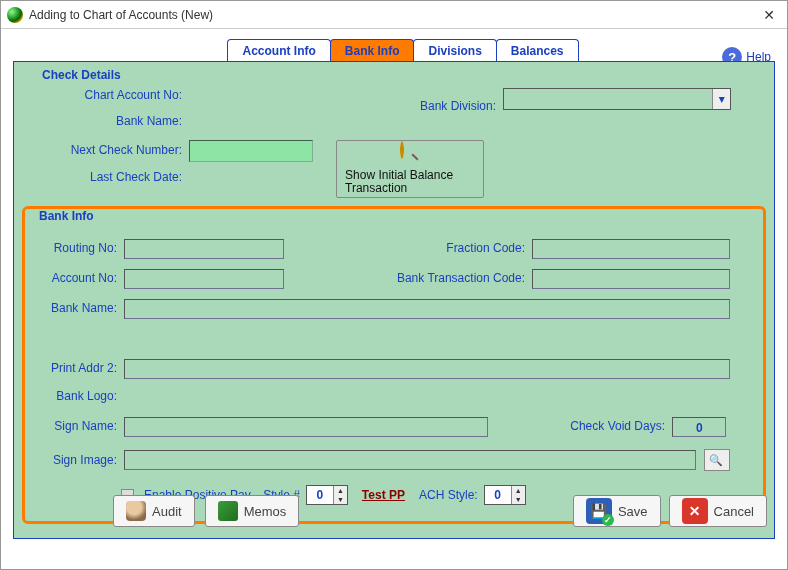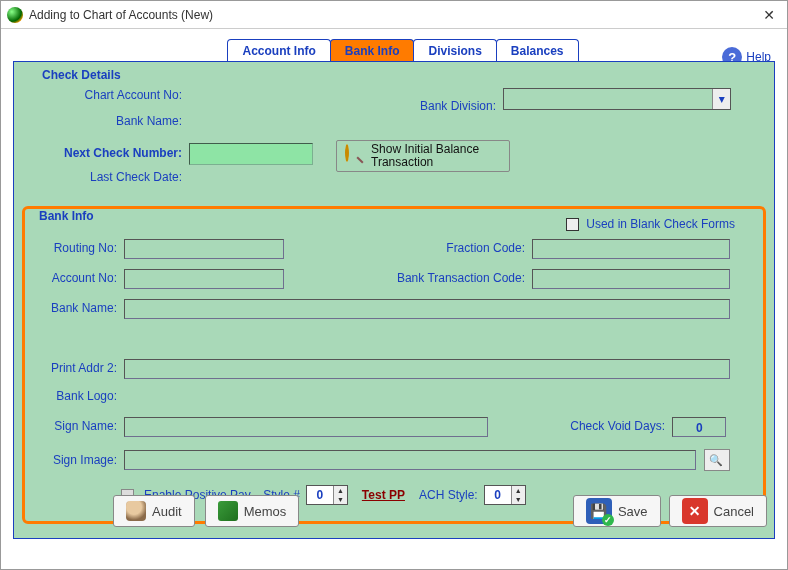--- a/index.html
+++ b/index.html
@@ -33,21 +33,21 @@
   .tab:not(:first-child){margin-left:-1px;}
   .main-pane{margin:0 12px 0 12px;border:1px solid #1a3fbf;background:#a9d9b8;height:478px;position:relative;}
   .check-details{position:absolute;left:18px;top:12px;right:18px;height:128px;}
   .cd-title{position:absolute;left:6px;top:-6px;background:#a9d9b8;padding:0 4px;color:#1a3fbf;font-weight:bold;}
   .cd-row{position:absolute;color:#1a3fbf;}
   .cd-label{text-align:right;display:inline-block;}
   .green-input{display:inline-block;height:22px;background:#8ee4a5;border:1px inset #7bb090;vertical-align:middle;}
   .sunken{display:inline-block;height:20px;border:1px solid #6f6f8f;border-top-color:#555;border-left-color:#555;background:#a9d9b8;vertical-align:middle;}
   .dropdown{display:inline-block;height:22px;border:1px solid #555;background:#a9d9b8;position:relative;}
   .dropdown .arrow{position:absolute;right:0;top:0;bottom:0;width:18px;background:#eee;border-left:1px solid #888;display:flex;align-items:center;justify-content:center;}
-  .show-ib-btn{display:inline-flex;align-items:center;gap:6px;padding:2px 8px;border:1px solid #888;background:#a9d9b8;border-radius:2px;cursor:pointer;}
+  .show-ib-btn{display:inline-flex;align-items:center;gap:6px;padding:2px 8px;border:1px solid #888;background:#a9d9b8;border-radius:2px;cursor:pointer;flex-direction:column;}
   .mag-icon{width:20px;height:20px;position:relative;}
   .mag-icon .lens{width:12px;height:12px;border:2px solid #c88a00;border-radius:50%;background:#cfe;}
   .mag-icon .handle{position:absolute;width:8px;height:2px;background:#855;transform:rotate(45deg);left:11px;top:13px;}
   .bank-info-panel{position:absolute;left:8px;right:8px;top:144px;height:318px;border:3px solid #ff7b00;border-radius:6px;background:#a9d9b8;}
   .bi-title{position:absolute;left:14px;top:0px;color:#1a3fbf;font-weight:bold;}
   .chkbox{display:inline-block;width:13px;height:13px;border:1px solid #333;background:#eee;vertical-align:middle;margin-right:4px;}
   .field-label{color:#1a3fbf;text-align:right;display:inline-block;}
   .spinner{display:inline-flex;align-items:center;border:1px solid #555;height:20px;background:#fff;}
   .spinner .val{width:26px;text-align:center;color:#1a3fbf;font-weight:bold;}
   .spinner .arrows{width:14px;display:flex;flex-direction:column;border-left:1px solid #888;}
@@ -92,40 +92,36 @@
       <div class="cd-row" style="left:344px;top:14px;">
         <span class="cd-label" style="width:120px;">Bank Division:</span>
         <span class="dropdown" style="width:228px;margin-left:4px;">
           <span class="arrow">▾</span>
         </span>
       </div>
       <div class="cd-row" style="left:0;top:40px;">
         <span class="cd-label" style="width:150px;">Bank Name:</span>
       </div>
       <div class="cd-row" style="left:0;top:66px;">
-        <span class="cd-label" style="width:150px;font-weight:bold;">Next Check Number:</span>
+        <span class="cd-label" style="width:150px;">Next Check Number:</span>
         <span class="green-input" style="width:124px;margin-left:4px;"></span>
         <span style="display:inline-block;width:16px;"></span>
         <span class="show-ib-btn">
           <span class="mag-icon"><span class="lens"></span><span class="handle"></span></span>
           <span style="color:#111;line-height:13px;width:130px;display:inline-block;">Show Initial Balance Transaction</span>
         </span>
       </div>
       <div class="cd-row" style="left:0;top:96px;">
         <span class="cd-label" style="width:150px;">Last Check Date:</span>
       </div>
     </div>
 
     <div class="bank-info-panel">
       <div class="bi-title">Bank Info</div>
 
-      <div style="position:absolute;right:28px;top:8px;color:#1a3fbf;">
-        <span class="chkbox"></span>
-        <span>Used in Blank Check Forms</span>
-      </div>
 
       <div style="position:absolute;left:8px;top:30px;">
         <span class="field-label" style="width:84px;">Routing No:</span>
         <span class="sunken" style="width:160px;margin-left:4px;"></span>
       </div>
       <div style="position:absolute;left:380px;top:30px;">
         <span class="field-label" style="width:120px;">Fraction Code:</span>
         <span class="sunken" style="width:198px;margin-left:4px;"></span>
       </div>
 

